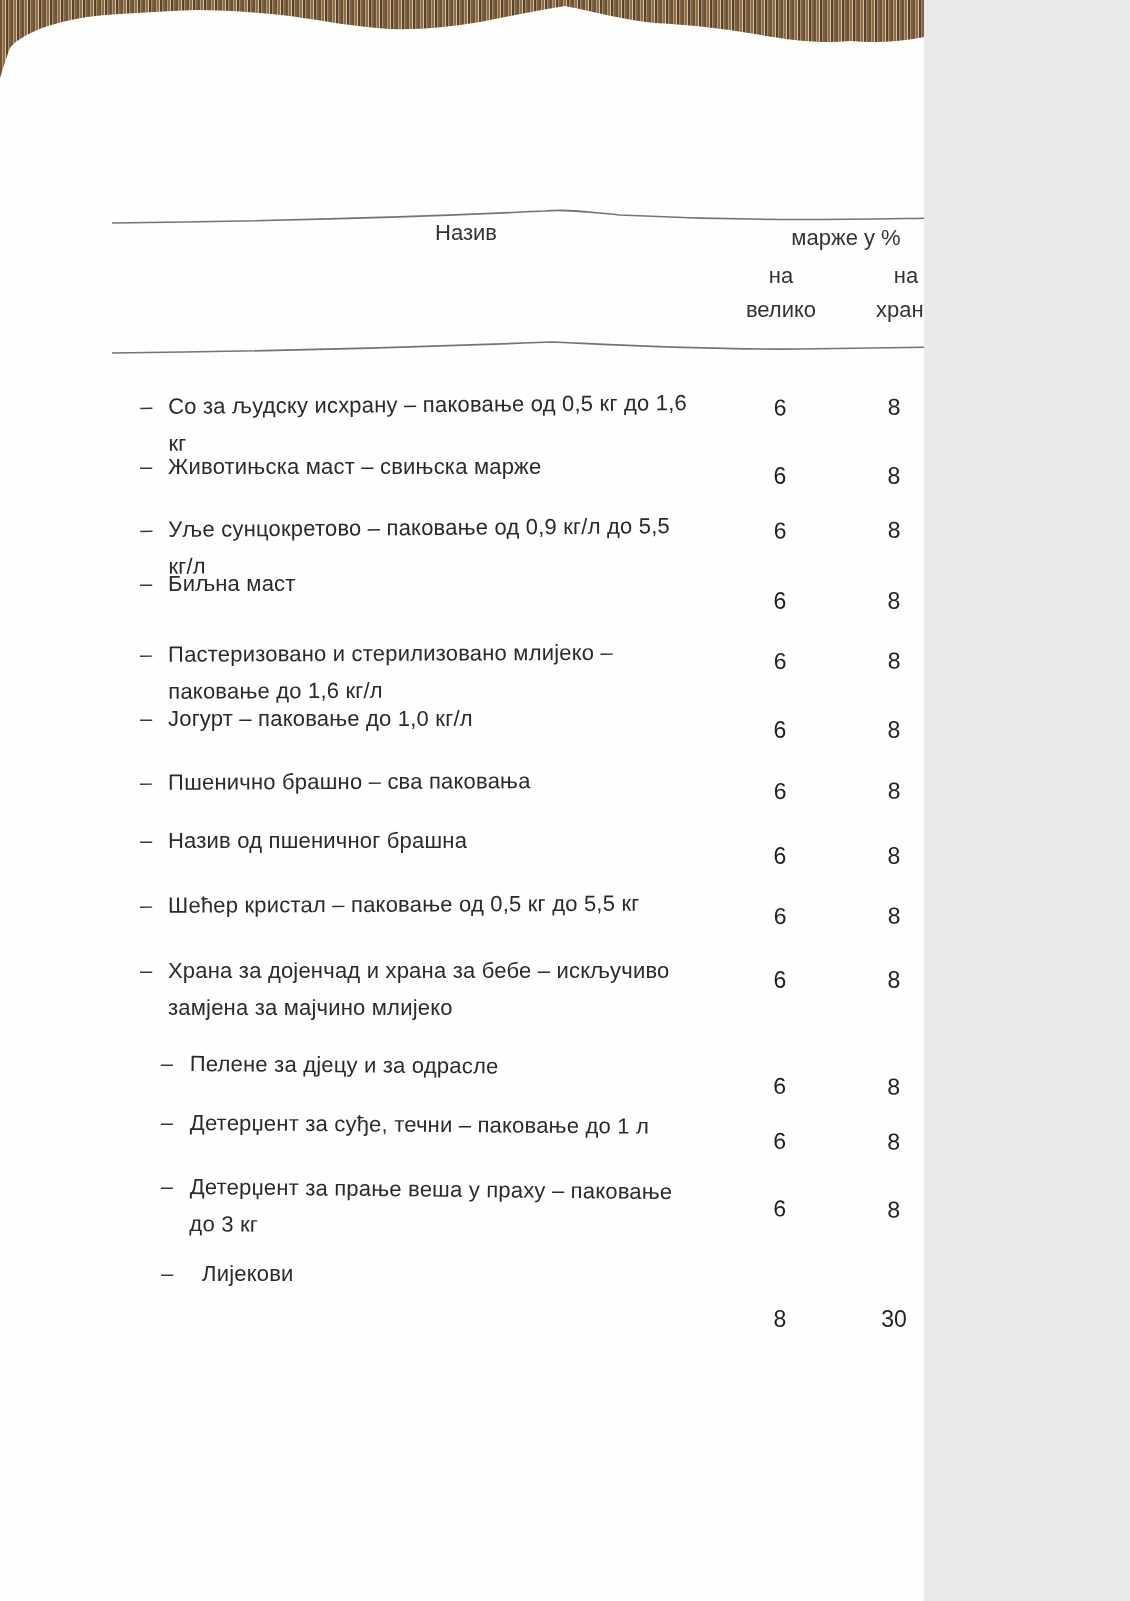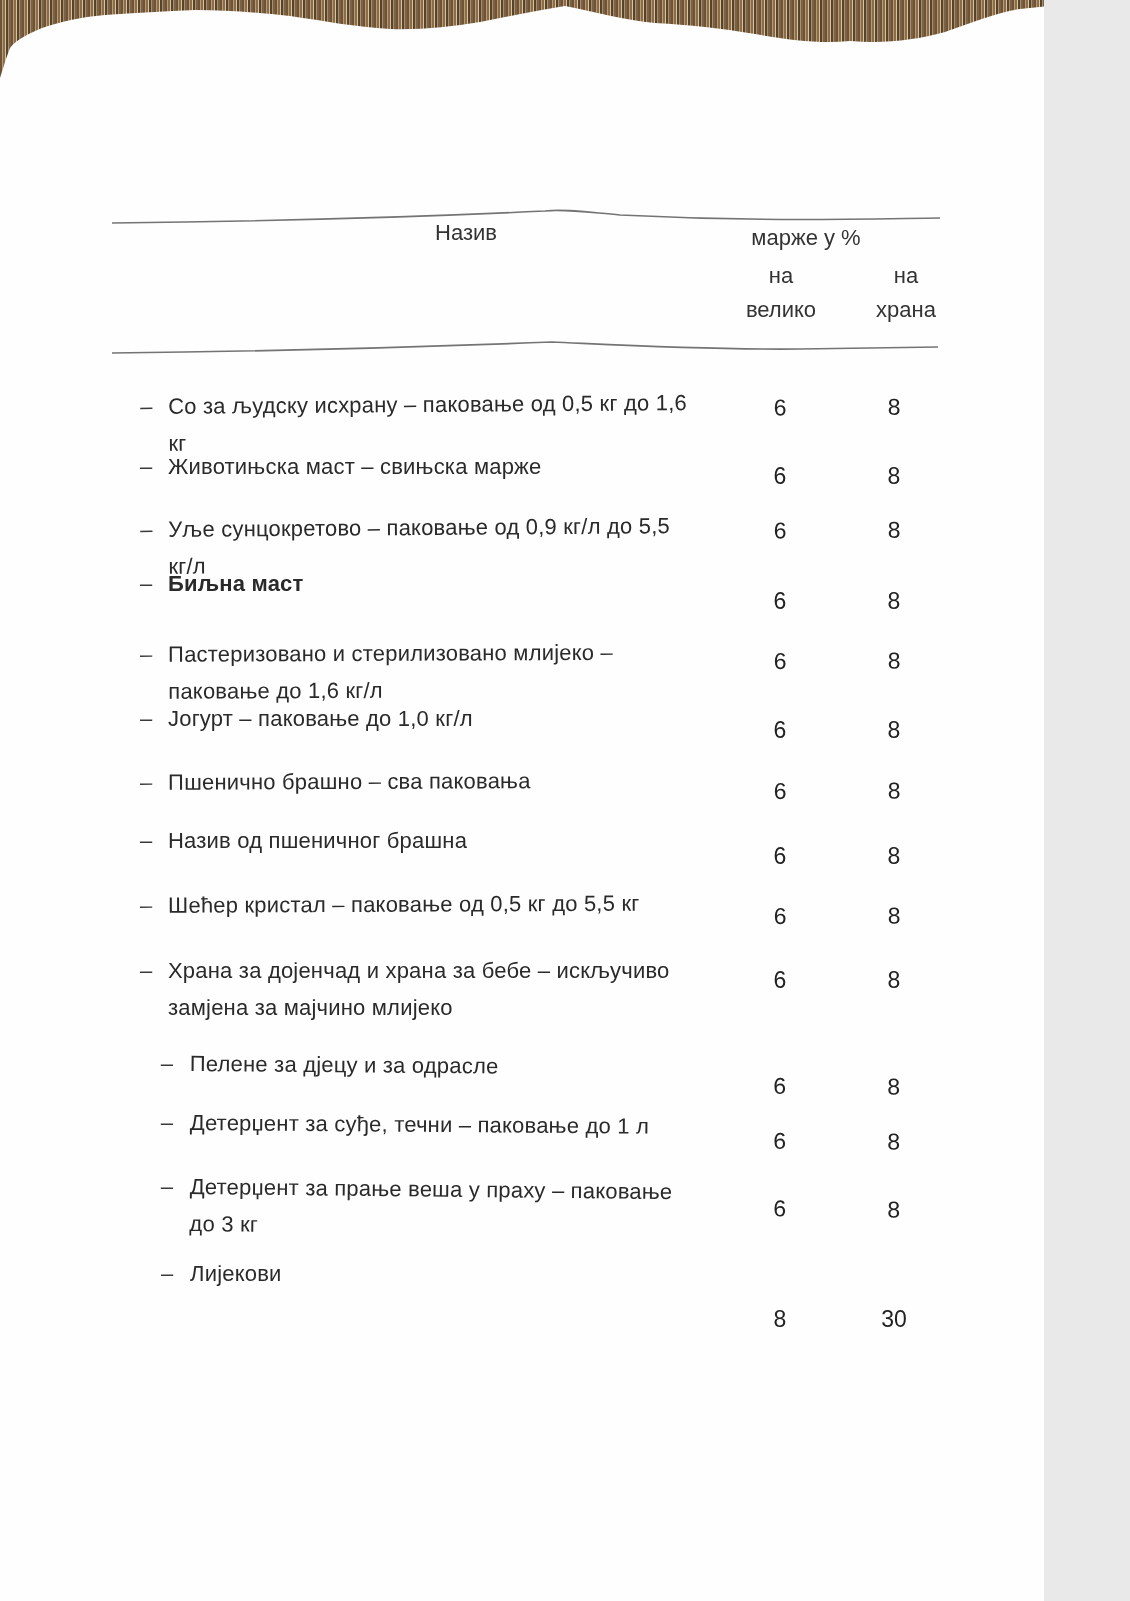--- a/index.html
+++ b/index.html
@@ -1,18 +1,18 @@
 <!DOCTYPE html>
 <html><head>
 <meta charset="utf-8">
 <style>
   html,body{margin:0;padding:0;background:#e9e9e9;}
   .page{
     position:relative;
-    width:1044px;height:1601px;
+    width:924px;height:1601px;
     background:#fefefe;
     overflow:hidden;
     font-family:"Liberation Sans","DejaVu Sans",sans-serif;
     color:#2a2a2a;
   }
   
   .scan-strip{position:absolute;top:0;left:0;}
   
   .rules{position:absolute;top:0;left:0;pointer-events:none;}
   
@@ -66,21 +66,21 @@
       C28,34 16,40 10,48
       C6,58 4,66 0,78 Z"></path>
   </svg>
 
   <svg class="rules" width="1130" height="400" aria-hidden="true">
     <path d="M112,223 C300,221 440,216 545,211 C565,209 585,212 620,215 C760,222 860,219 940,218" fill="none" stroke="#5c5c5c" stroke-width="1.6" opacity="0.85"></path>
     <path d="M112,353 C300,351 450,346 552,342 C600,344 700,350 800,349 C860,348 910,347 938,347" fill="none" stroke="#5c5c5c" stroke-width="1.6" opacity="0.85"></path>
   </svg>
 
   <div class="hdr" style="left:396px;top:220px;width:140px;">Назив</div>
-  <div class="hdr" style="left:726px;top:225px;width:160px;">марже у %</div>
+  <div class="hdr" style="left:766px;top:225px;width:160px;">марже у %</div>
   <div class="hdr" style="left:749px;top:263px;width:64px;">на</div>
   <div class="hdr" style="left:714px;top:297px;width:134px;text-align:center;">велико</div>
   <div class="hdr" style="left:874px;top:263px;width:64px;">на</div>
   <div class="hdr" style="left:852px;top:297px;width:108px;">храна</div>
 
   <div class="row t-up1" style="top:385px;--vo:6px;">
     <span class="dash">–</span>
     <div class="label" style="max-width:540px;">Со за људску исхрану – паковање од 0,5 кг до 1,6 кг</div>
     <div class="val v1">6</div>
     <div class="val v2">8</div>
@@ -95,21 +95,21 @@
 
   <div class="row t-up1" style="top:508px;--vo:6px;">
     <span class="dash">–</span>
     <div class="label" style="max-width:515px;">Уље сунцокретово – паковање од 0,9 кг/л до 5,5 кг/л</div>
     <div class="val v1">6</div>
     <div class="val v2">8</div>
   </div>
 
   <div class="row" style="top:565px;--vo:18px;">
     <span class="dash">–</span>
-    <div class="label" style="max-width:600px;font-weight:bold;">Биљна маст</div>
+    <div class="label" style="max-width:600px;">Биљна маст</div>
     <div class="val v1">6</div>
     <div class="val v2">8</div>
   </div>
 
   <div class="row t-up2" style="top:634px;--vo:10px;">
     <span class="dash">–</span>
     <div class="label" style="max-width:460px;">Пастеризовано и стерилизовано млијеко – паковање до 1,6 кг/л</div>
     <div class="val v1">6</div>
     <div class="val v2">8</div>
   </div>
@@ -165,18 +165,18 @@
 
   <div class="row indent t-dn2" style="top:1172px;--vo:16px;">
     <span class="dash">–</span>
     <div class="label" style="max-width:500px;">Детерџент за прање веша у праху – паковање до 3 кг</div>
     <div class="val v1">6</div>
     <div class="val v2">8</div>
   </div>
 
   <div class="row indent" style="top:1255px;--vo:46px;">
     <span class="dash">–</span>
-    <div class="label" style="max-width:600px;">Лијекови</div>
+    <div class="label" style="max-width:600px;margin-left:12px;">Лијекови</div>
     <div class="val v1">8</div>
     <div class="val v2">30</div>
   </div>
 
 </div>
 
 </body></html>

